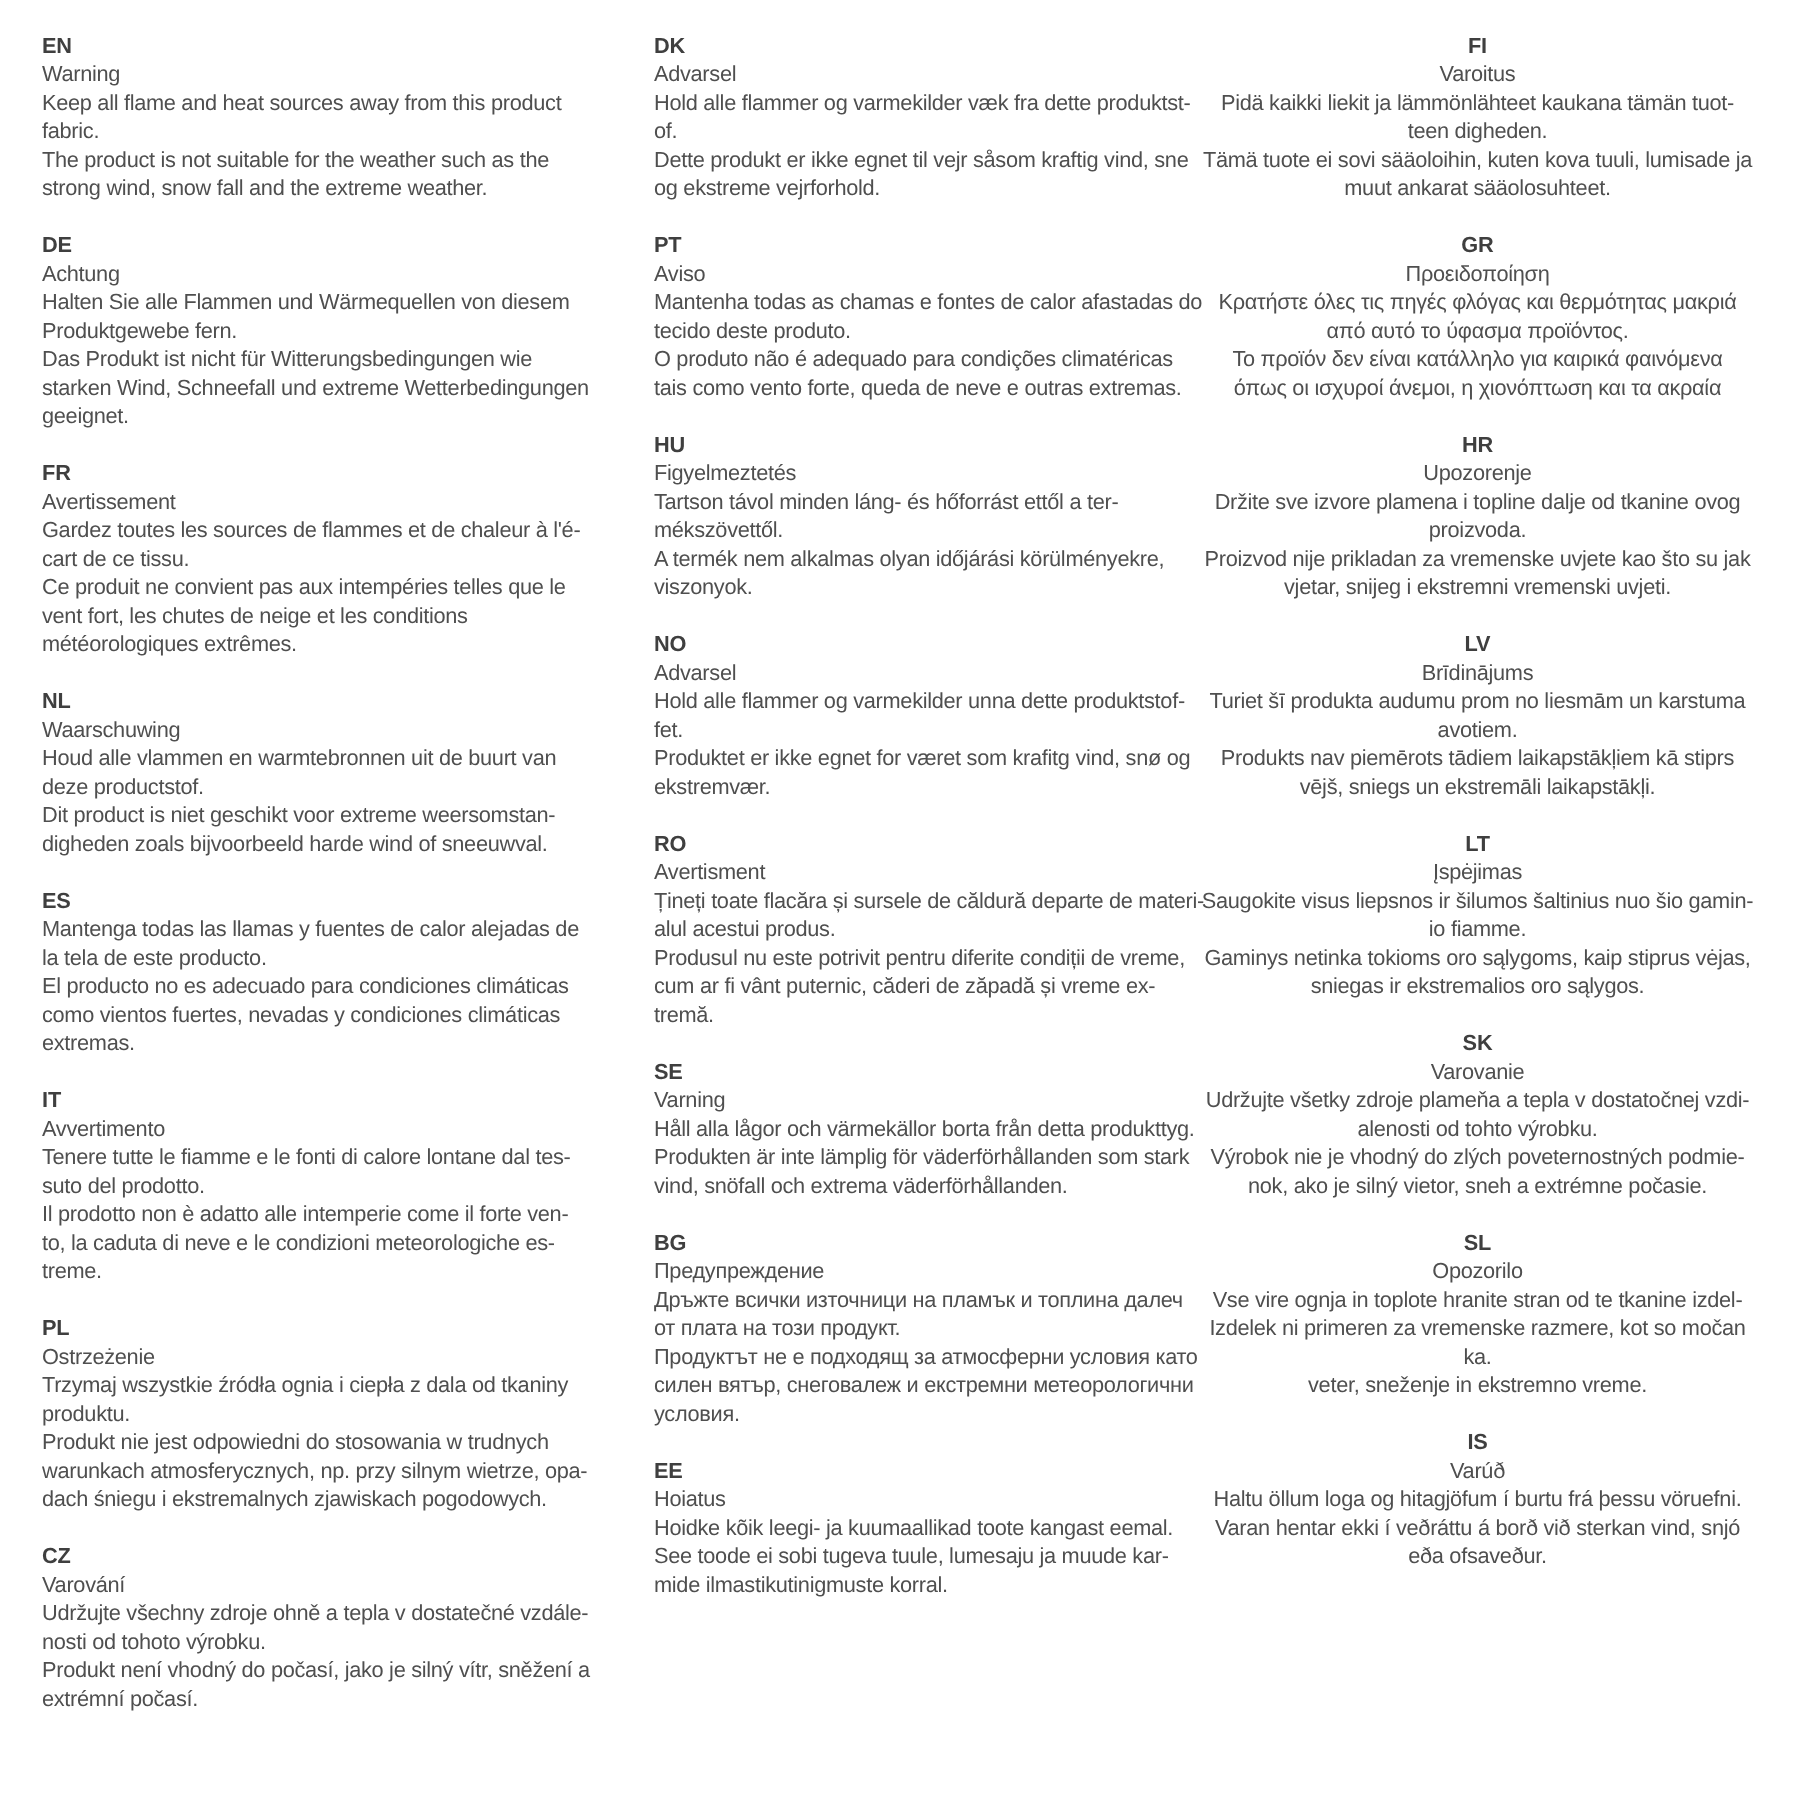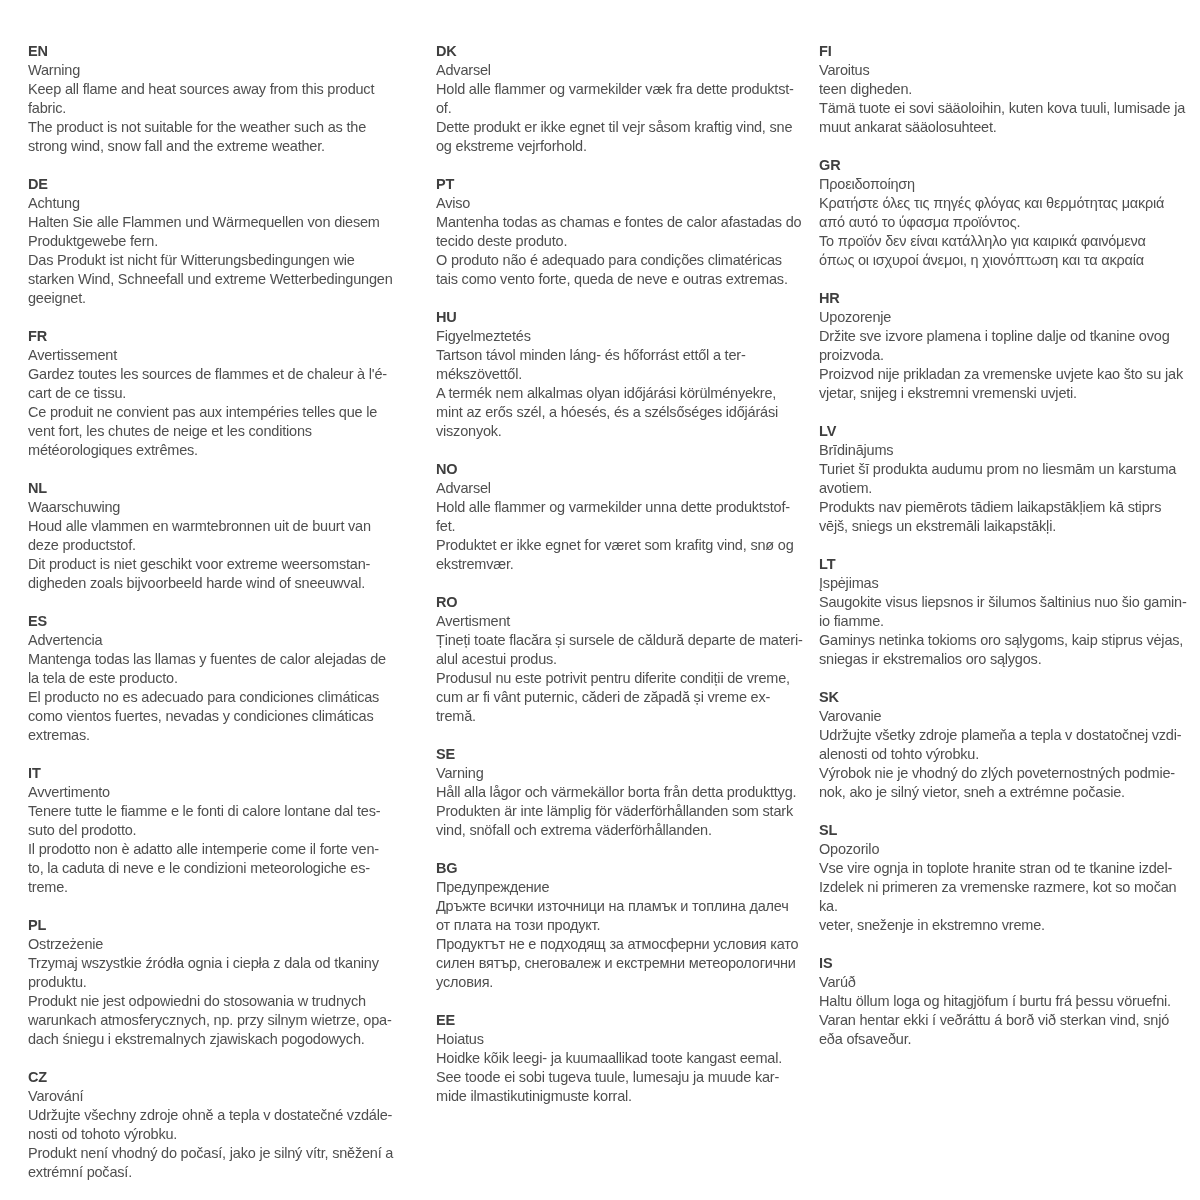--- a/index.html
+++ b/index.html
@@ -4,24 +4,24 @@
 <style>
   * { margin: 0; padding: 0; box-sizing: border-box; }
   html, body { width: 1200px; height: 1200px; }
   body {
     background: #ffffff;
     font-family: "Liberation Sans", sans-serif;
     position: relative;
     overflow: hidden;
   }
   .page { position: absolute; inset: 0; }
-  .col { position: absolute; top: 22px; width: 376px; margin-top: 20px; }
+  .col { position: absolute; top: 22px; width: 376px; }
   .col-1 { left: 28px; }
   .col-2 { left: 436px; }
-  .col-3 { left: 819px; }
+  .col-3 { left: 797px; text-align: center; }
   .block { margin-bottom: 19px; }
   .code {
     font-size: 14.5px;
     line-height: 19px;
     font-weight: bold;
     color: #3f3f3f;
     letter-spacing: -0.1px;
     white-space: nowrap;
   }
   .title, .line {
@@ -79,21 +79,20 @@
     <div class="lines">
           <div class="line">Houd alle vlammen en warmtebronnen uit de buurt van</div>
           <div class="line">deze productstof.</div>
           <div class="line">Dit product is niet geschikt voor extreme weersomstan-</div>
           <div class="line">digheden zoals bijvoorbeeld harde wind of sneeuwval.</div>
         </div>
   </section>
 
   <section class="block">
     <div class="code">ES</div>
-    <div class="title">Advertencia</div>
     <div class="lines">
           <div class="line">Mantenga todas las llamas y fuentes de calor alejadas de</div>
           <div class="line">la tela de este producto.</div>
           <div class="line">El producto no es adecuado para condiciones climáticas</div>
           <div class="line">como vientos fuertes, nevadas y condiciones climáticas</div>
           <div class="line">extremas.</div>
         </div>
   </section>
 
   <section class="block">
@@ -154,21 +153,20 @@
         </div>
   </section>
 
   <section class="block">
     <div class="code">HU</div>
     <div class="title">Figyelmeztetés</div>
     <div class="lines">
           <div class="line">Tartson távol minden láng- és hőforrást ettől a ter-</div>
           <div class="line">mékszövettől.</div>
           <div class="line">A termék nem alkalmas olyan időjárási körülményekre,</div>
-          <div class="line">mint az erős szél, a hóesés, és a szélsőséges időjárási</div>
           <div class="line">viszonyok.</div>
         </div>
   </section>
 
   <section class="block">
     <div class="code">NO</div>
     <div class="title">Advarsel</div>
     <div class="lines">
           <div class="line">Hold alle flammer og varmekilder unna dette produktstof-</div>
           <div class="line">fet.</div>
@@ -219,20 +217,21 @@
           <div class="line">See toode ei sobi tugeva tuule, lumesaju ja muude kar-</div>
           <div class="line">mide ilmastikutinigmuste korral.</div>
         </div>
   </section>
 </div>
   <div class="col col-3">
   <section class="block">
     <div class="code">FI</div>
     <div class="title">Varoitus</div>
     <div class="lines">
+          <div class="line">Pidä kaikki liekit ja lämmönlähteet kaukana tämän tuot-</div>
           <div class="line">teen digheden.</div>
           <div class="line">Tämä tuote ei sovi sääoloihin, kuten kova tuuli, lumisade ja</div>
           <div class="line">muut ankarat sääolosuhteet.</div>
         </div>
   </section>
 
   <section class="block">
     <div class="code">GR</div>
     <div class="title">Προειδοποίηση</div>
     <div class="lines">

